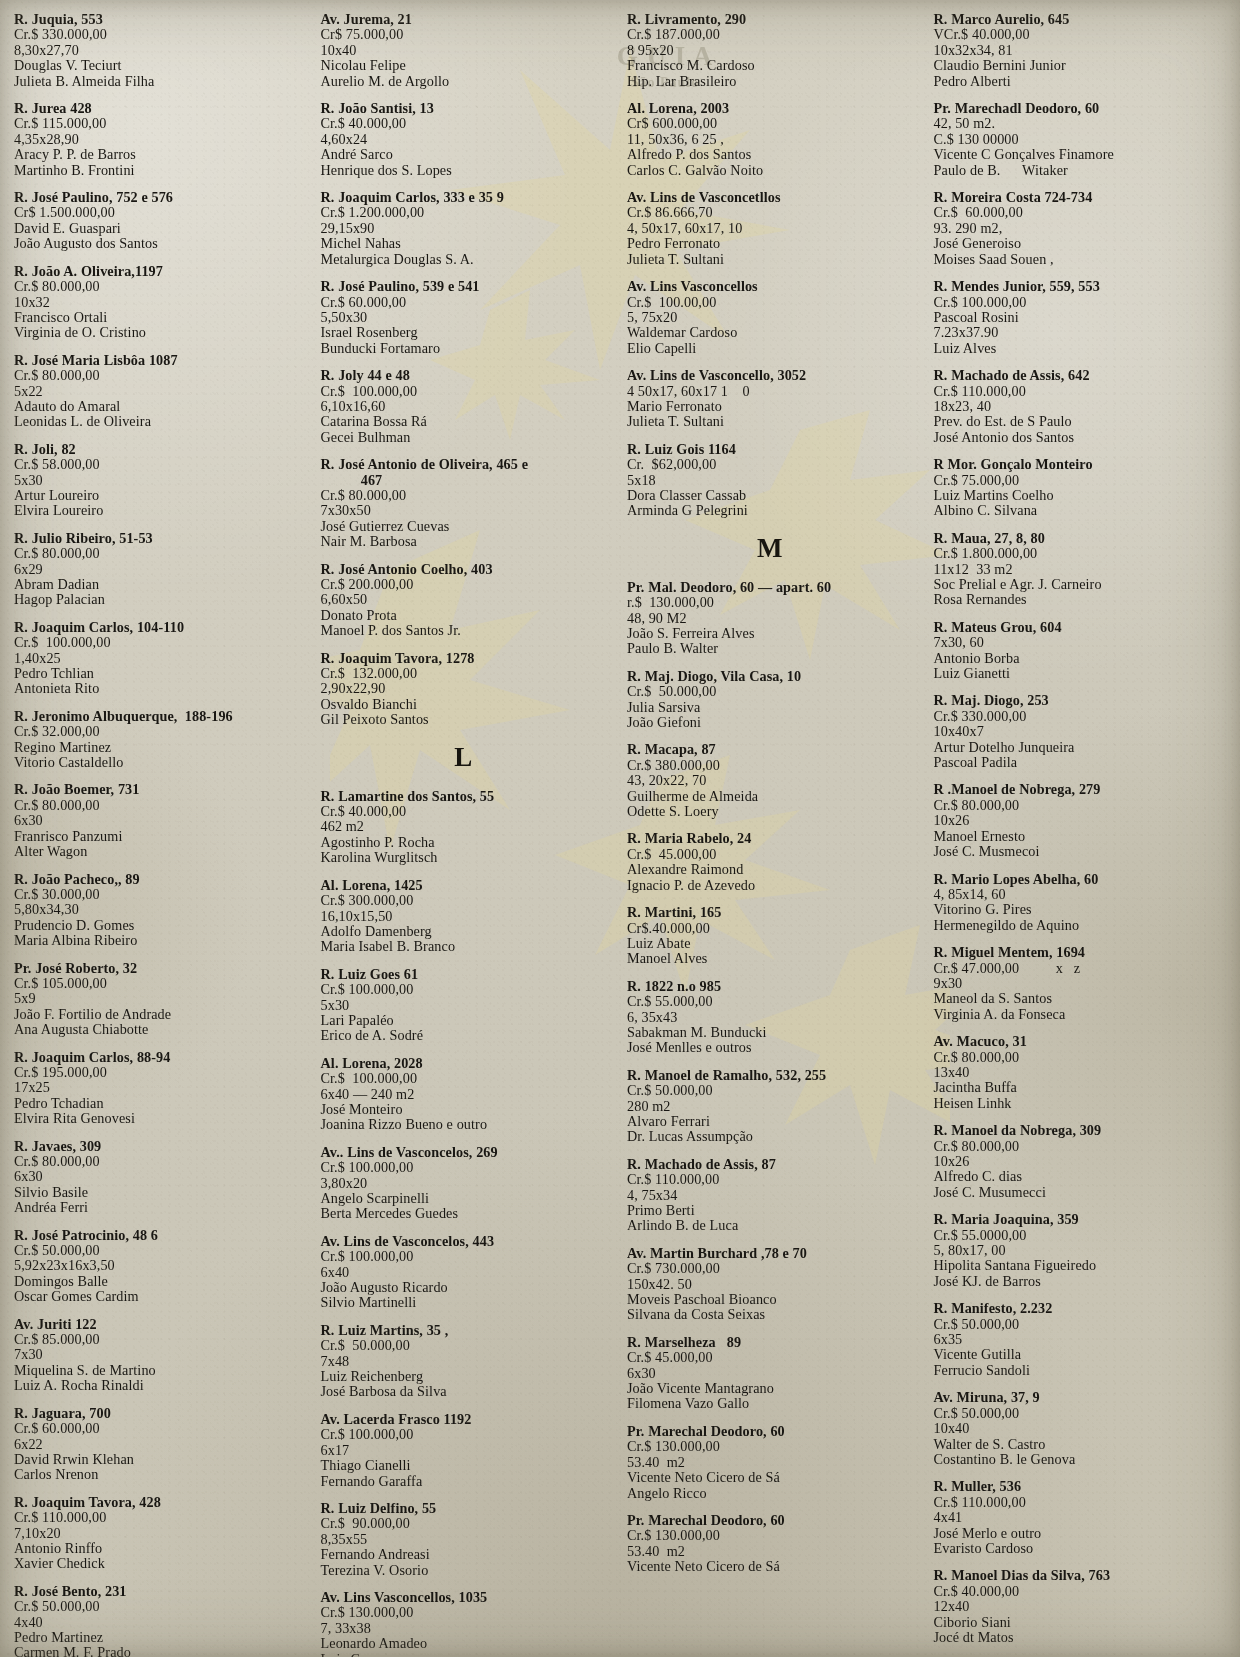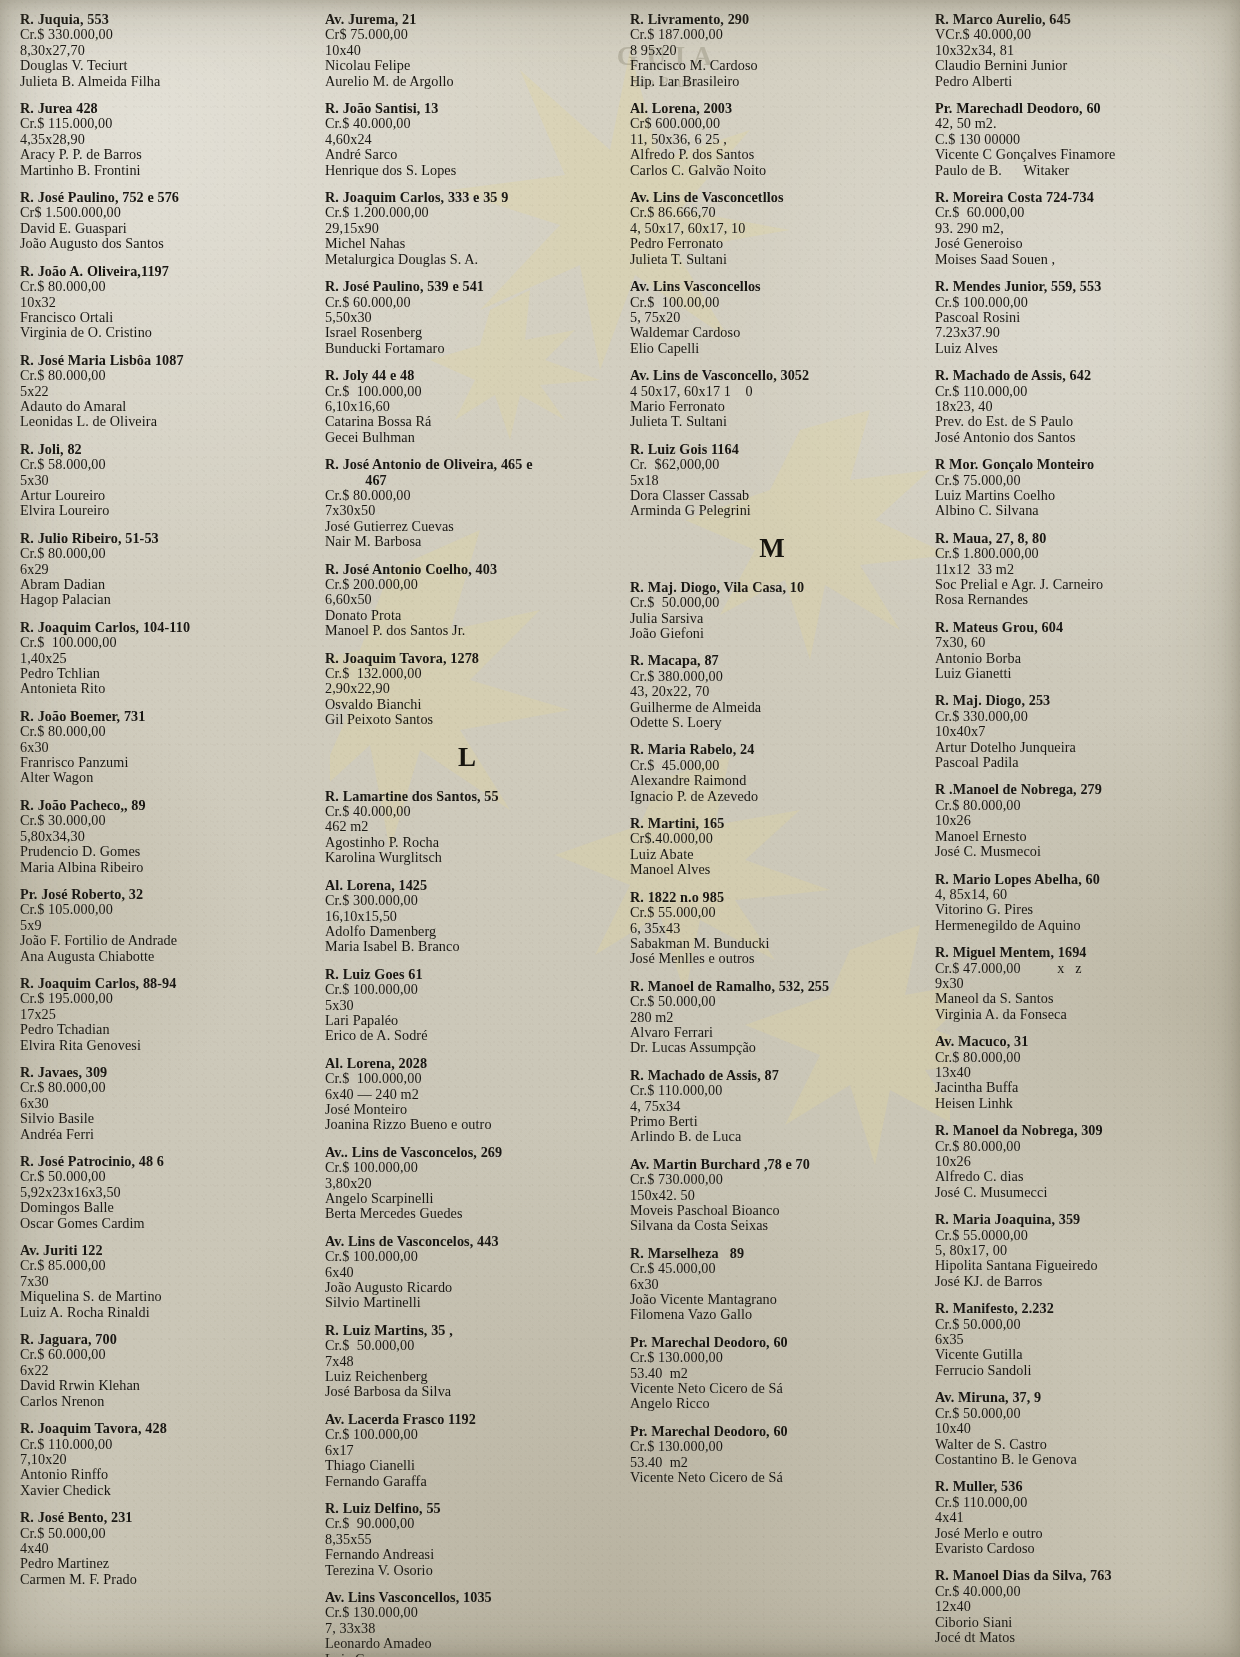--- a/index.html
+++ b/index.html
@@ -51,21 +51,21 @@
     text-align: center;
     line-height: 1.35;
     pointer-events: none;
   }
   #ghost-title .l2 { font-size: 14px; }
 
   #columns {
     position: absolute;
     inset: 0;
     display: flex;
-    padding: 12px 10px 0 10px;
+    padding: 12px 10px 0 4px;
     box-sizing: border-box;
   }
   .column {
     flex: 1 1 0;
     padding: 0 10px;
     box-sizing: border-box;
     position: relative;
   }
   .entry {
     margin-bottom: 12px;
@@ -188,20 +188,26 @@
         <div class="line">Hagop Palacian</div>
       </div>
       <div class="entry">
         <div class="line head">R. Joaquim Carlos, 104-110</div>
         <div class="line">Cr.$  100.000,00</div>
         <div class="line">1,40x25</div>
         <div class="line">Pedro Tchlian</div>
         <div class="line">Antonieta Rito</div>
       </div>
       <div class="entry">
+        <div class="line head">R. Jeronimo Albuquerque,  188-196</div>
+        <div class="line">Cr.$ 32.000,00</div>
+        <div class="line">Regino Martinez</div>
+        <div class="line">Vitorio Castaldello</div>
+      </div>
+      <div class="entry">
         <div class="line head">R. João Boemer, 731</div>
         <div class="line">Cr.$ 80.000,00</div>
         <div class="line">6x30</div>
         <div class="line">Franrisco Panzumi</div>
         <div class="line">Alter Wagon</div>
       </div>
       <div class="entry">
         <div class="line head">R. João Pacheco,, 89</div>
         <div class="line">Cr.$ 30.000,00</div>
         <div class="line">5,80x34,30</div>
@@ -432,20 +438,27 @@
       </div>
       <div class="entry">
         <div class="line head">R. Luiz Gois 1164</div>
         <div class="line">Cr.  $62,000,00</div>
         <div class="line">5x18</div>
         <div class="line">Dora Classer Cassab</div>
         <div class="line">Arminda G Pelegrini</div>
       </div>
       <div class="letter-head">M</div>
       <div class="entry">
+        <div class="line head">Pr. Mal. Deodoro, 60 — apart. 60</div>
+        <div class="line">r.$  130.000,00</div>
+        <div class="line">48, 90 M2</div>
+        <div class="line">João S. Ferreira Alves</div>
+        <div class="line">Paulo B. Walter</div>
+      </div>
+      <div class="entry">
         <div class="line head">R. Maj. Diogo, Vila Casa, 10</div>
         <div class="line">Cr.$  50.000,00</div>
         <div class="line">Julia Sarsiva</div>
         <div class="line">João Giefoni</div>
       </div>
       <div class="entry">
         <div class="line head">R. Macapa, 87</div>
         <div class="line">Cr.$ 380.000,00</div>
         <div class="line">43, 20x22, 70</div>
         <div class="line">Guilherme de Almeida</div>

